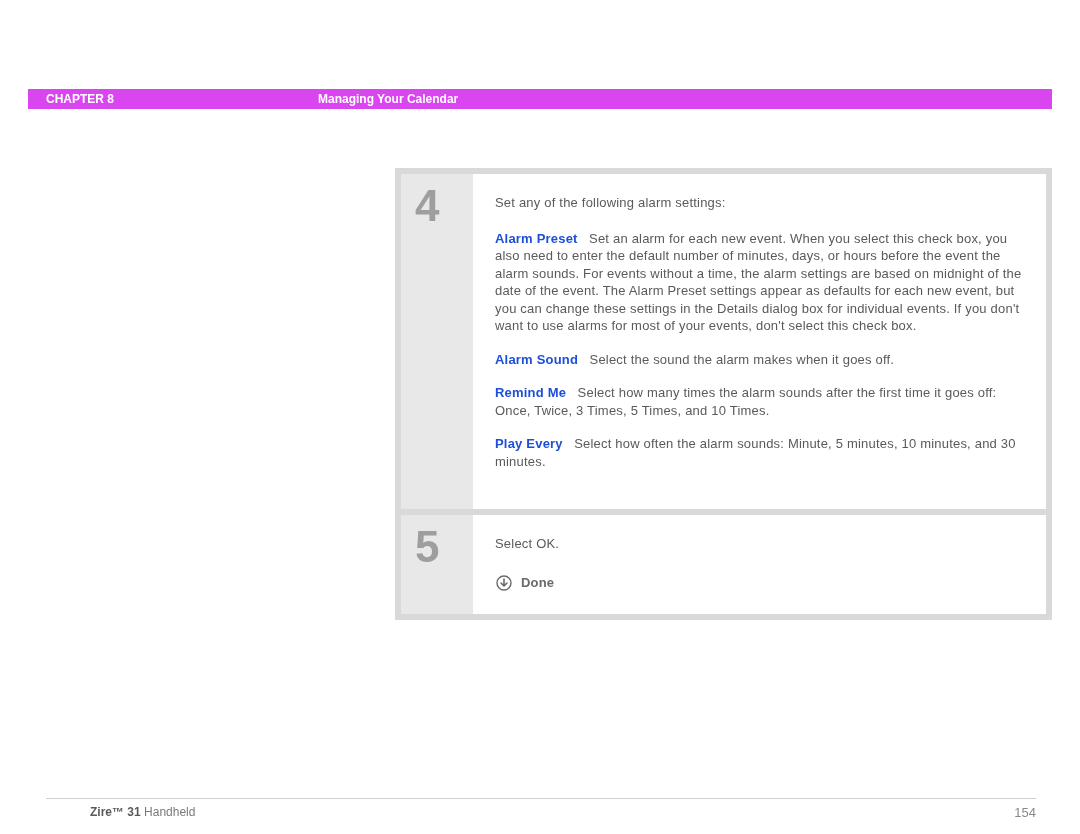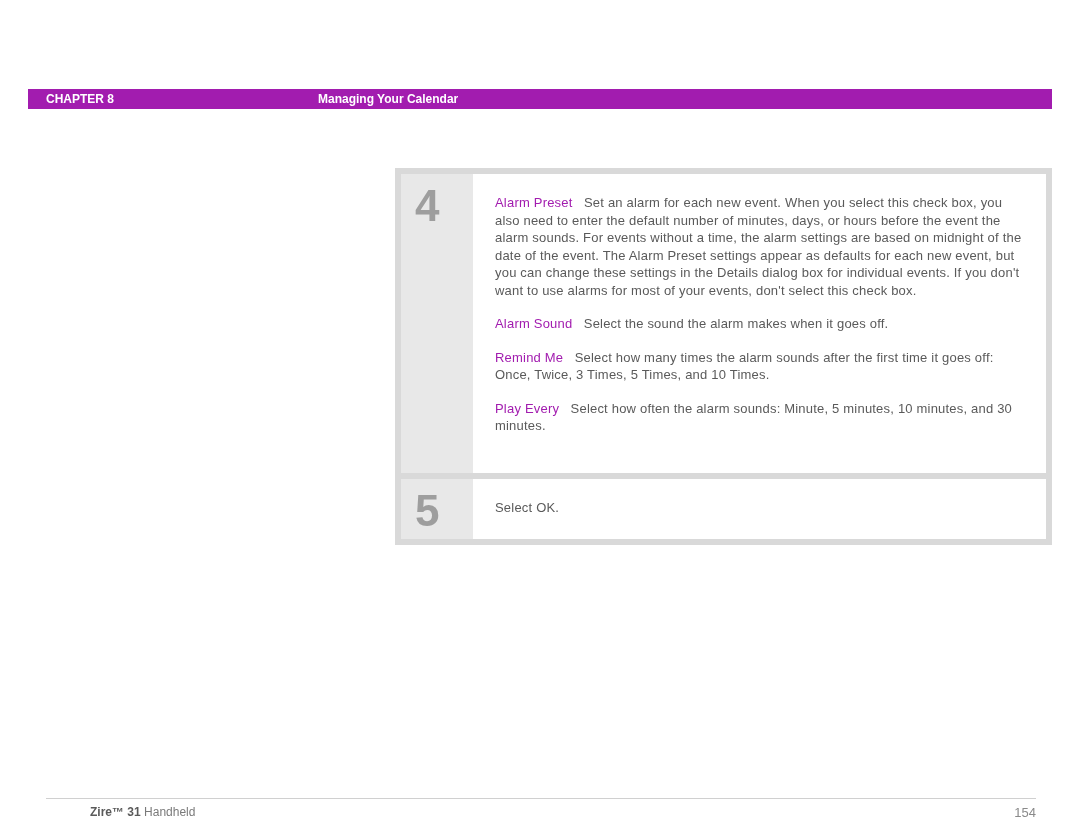--- a/index.html
+++ b/index.html
@@ -9,21 +9,21 @@
     background: #ffffff;
     font-family: Arial, Helvetica, sans-serif;
     position: relative;
   }
   .header-bar {
     position: absolute;
     top: 89px;
     left: 28px;
     right: 28px;
     height: 20px;
-    background: #a21caf;
+    background: #d946ef;
     display: flex;
     align-items: center;
     color: #ffffff;
     font-size: 12px;
     font-weight: bold;
   }
   .header-chapter {
     padding-left: 18px;
     width: 278px;
   }
@@ -63,22 +63,22 @@
     letter-spacing: 0.2px;
   }
   .step-body .intro {
     margin-bottom: 18px;
   }
   .step-body p {
     margin-bottom: 16px;
   }
   .step-body p:last-child { margin-bottom: 16px; }
   .step-body .label {
-    font-weight: normal;
-    color: #a21caf;
+    font-weight: bold;
+    color: #1d4ed8;
   }
   .done-row {
     display: flex;
     align-items: center;
     margin-top: 22px;
     font-weight: bold;
     color: #6a6a6a;
   }
   .done-icon {
     width: 18px;
@@ -115,39 +115,49 @@
 <div class="header-bar">
   <div class="header-chapter">CHAPTER 8</div>
   <div class="header-title">Managing Your Calendar</div>
 </div>
 
 <div class="content-box">
 
   <div class="step">
     <div class="step-num">4</div>
     <div class="step-body">
+      <div class="intro">Set any of the following alarm settings:</div>
       <p>
         <span class="label">Alarm Preset</span>&nbsp;&nbsp;&nbsp;<span>Set an alarm for each new event. When you select this check box, you also need to enter the default number of minutes, days, or hours before the event the alarm sounds. For events without a time, the alarm settings are based on midnight of the date of the event. The Alarm Preset settings appear as defaults for each new event, but you can change these settings in the Details dialog box for individual events. If you don't want to use alarms for most of your events, don't select this check box.</span>
       </p>
       <p>
         <span class="label">Alarm Sound</span>&nbsp;&nbsp;&nbsp;<span>Select the sound the alarm makes when it goes off.</span>
       </p>
       <p>
         <span class="label">Remind Me</span>&nbsp;&nbsp;&nbsp;<span>Select how many times the alarm sounds after the first time it goes off: Once, Twice, 3 Times, 5 Times, and 10 Times.</span>
       </p>
       <p>
         <span class="label">Play Every</span>&nbsp;&nbsp;&nbsp;<span>Select how often the alarm sounds: Minute, 5 minutes, 10 minutes, and 30 minutes.</span>
       </p>
     </div>
   </div>
 
   <div class="step">
     <div class="step-num">5</div>
     <div class="step-body">
       <div>Select OK.</div>
+      <div class="done-row">
+        <span class="done-icon">
+          <svg width="16" height="16" viewBox="0 0 16 16">
+            <circle cx="8" cy="8" r="7" fill="none" stroke="#6a6a6a" stroke-width="1.4"></circle>
+            <path d="M8 4 L8 10 M5 8 L8 11 L11 8" fill="none" stroke="#6a6a6a" stroke-width="1.6" stroke-linecap="round" stroke-linejoin="round"></path>
+          </svg>
+        </span>
+        <span>Done</span>
+      </div>
     </div>
   </div>
 
 </div>
 
 <div class="footer-rule"></div>
 <div class="footer">
   <div class="footer-left">
     <span class="bold">Zire™ 31</span><span> Handheld</span>
   </div>

